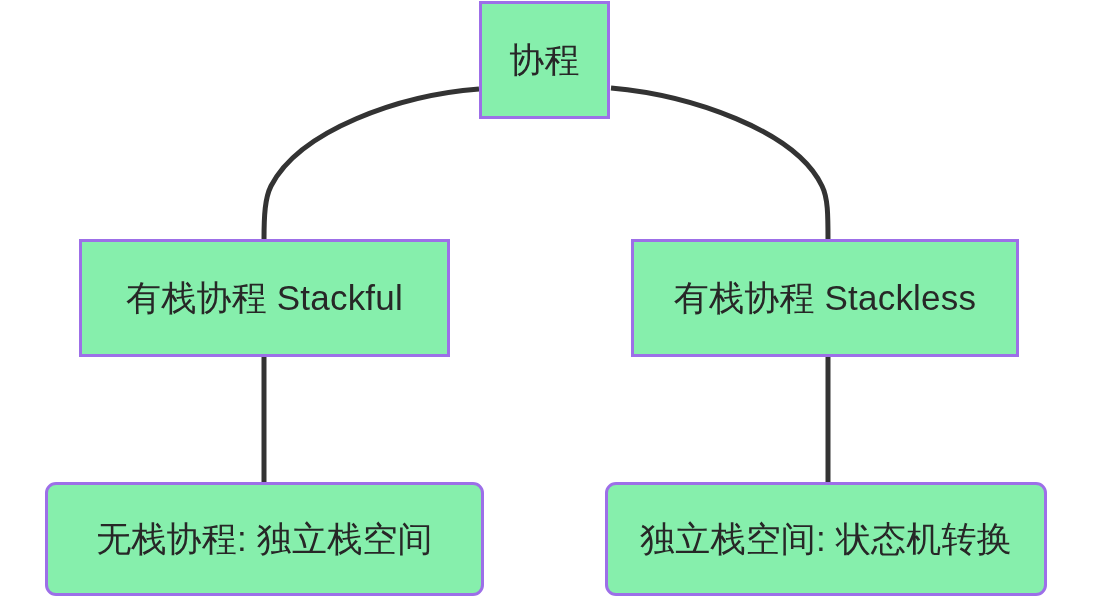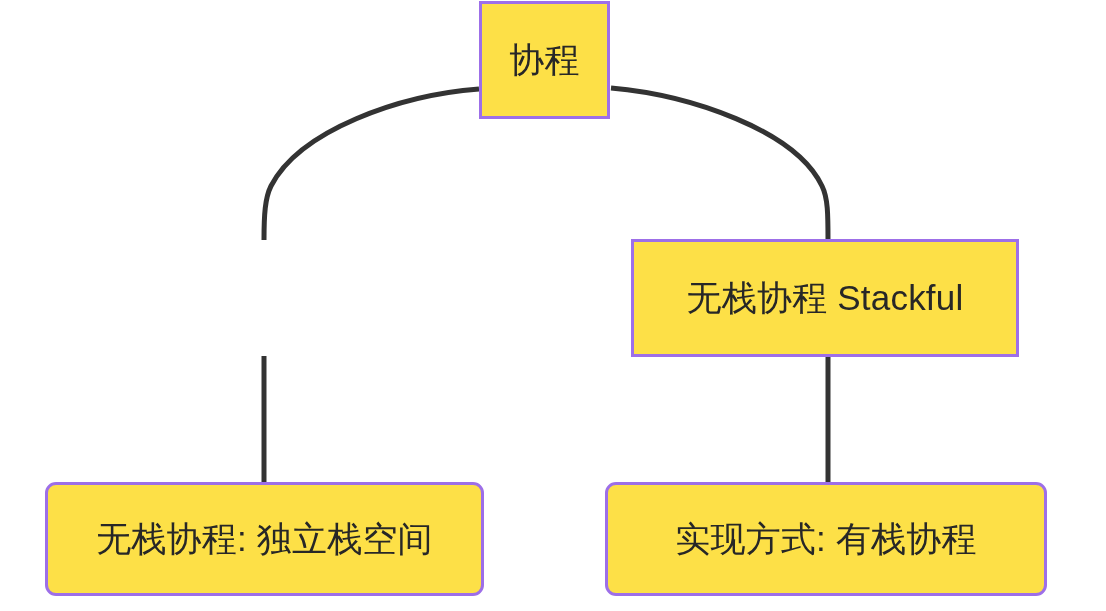--- a/index.html
+++ b/index.html
@@ -29,21 +29,21 @@
     stroke: #333333;
     stroke-width: 5;
     stroke-linecap: butt;
   }
   .node {
     position: absolute;
     box-sizing: border-box;
     display: flex;
     align-items: center;
     justify-content: center;
-    background: #fde047;
+    background: #86efac;
     border: 3px solid #9D6FE8;
     color: #272727;
     text-align: center;
     z-index: 2;
   }
   .node .node-label {
     display: block;
     line-height: 1.2;
     white-space: nowrap;
     letter-spacing: 0.2px;
@@ -95,26 +95,29 @@
     <path class="edge-path" d="M 479,89 C 400,95 300,130 271,186 C 265,198 264,215 264,240"></path>
     <path class="edge-path" d="M 611,88 C 690,95 795,130 822,186 C 828,198 828,215 828,240"></path>
     <path class="edge-path" d="M 264,356 L 264,483"></path>
     <path class="edge-path" d="M 828,356 L 828,483"></path>
   </svg>
 
   <div class="node node-root">
     <span class="node-label">协程</span>
   </div>
 
+  <div class="node node-mid-left">
+    <span class="node-label">有栈协程 Stackful</span>
+  </div>
 
   <div class="node node-mid-right">
-    <span class="node-label">无栈协程 Stackful</span>
+    <span class="node-label">有栈协程 Stackless</span>
   </div>
 
   <div class="node node-leaf-left">
     <span class="node-label">无栈协程: 独立栈空间</span>
   </div>
 
   <div class="node node-leaf-right">
-    <span class="node-label">实现方式: 有栈协程</span>
+    <span class="node-label">独立栈空间: 状态机转换</span>
   </div>
 
 </div>
 
 </body></html>

